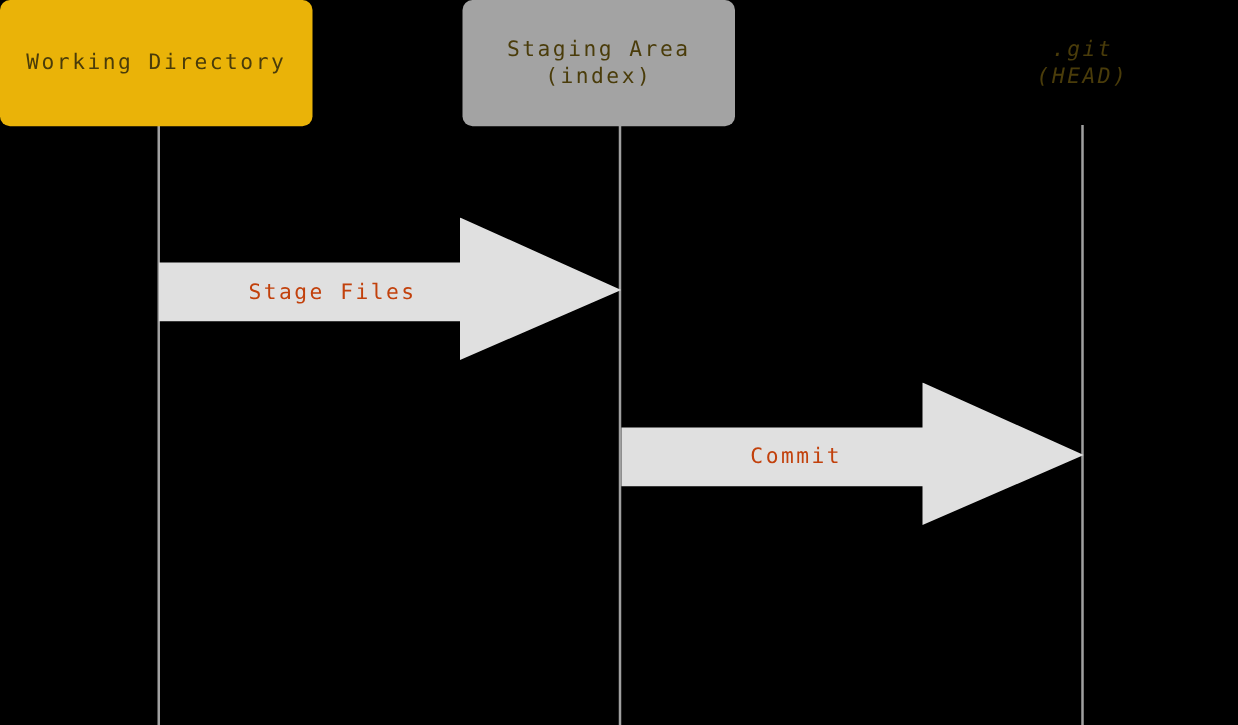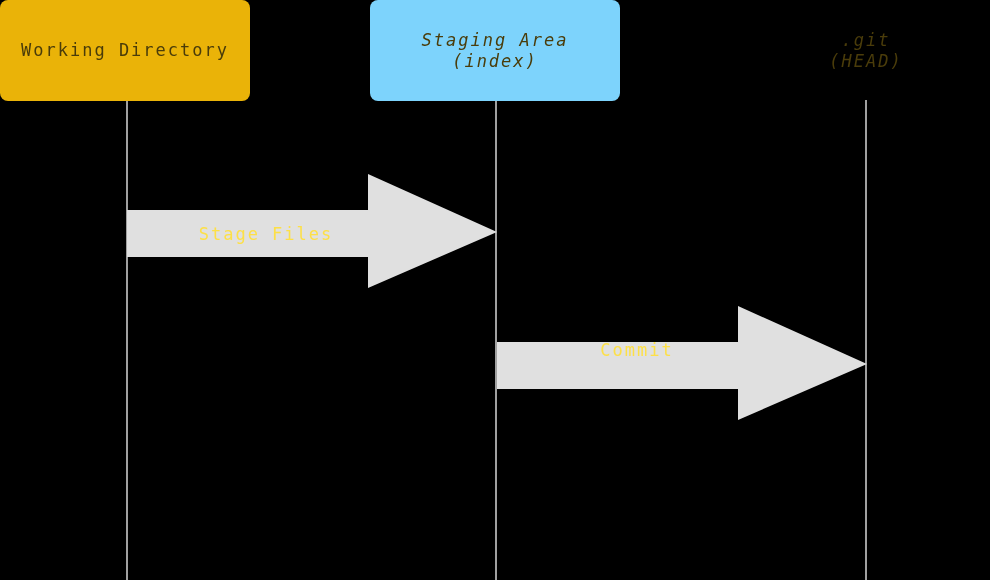--- a/index.html
+++ b/index.html
@@ -41,52 +41,51 @@
     box-sizing: border-box;
   }
   #node-working {
     left: 0px; top: 0px;
     width: 250px; height: 101px;
     background: #eab308;
     font-size: 17px;
   }
   #node-staging {
     left: 370px; top: 0px;
-    width: 250px; height: 101px;
-    background: #7dd3fc;
+    width: 218px; height: 101px;
+    background: #a3a3a3;
     font-size: 17px;
-    font-style: italic;
   }
   #node-git {
     left: 770px; top: 0px;
     width: 192px; height: 101px;
     background: transparent;
     font-size: 17px;
     align-items: flex-start;
     padding-top: 30px;
     font-style: italic;
   }
 
   
   .arrow {
     position: absolute;
   }
   .arrow svg { display: block; }
   .arrow-label {
     position: absolute;
-    color: #fde047;
+    color: #c2410c;
     font-size: 17px;
     letter-spacing: 2.0px;
     white-space: nowrap;
     transform: translate(-50%, -50%);
   }
   #arrow-stage-files { left: 127px; top: 174px; width: 370px; height: 114px; }
   #label-stage-files { left: 266px; top: 234px; }
   #arrow-commit      { left: 497px; top: 306px; width: 370px; height: 114px; }
-  #label-commit      { left: 637px; top: 350px; }
+  #label-commit      { left: 637px; top: 365px; }
 </style>
 </head>
 <body>
 
 <div id="stage">
 
   <div class="lifeline" id="lifeline-working"></div>
   <div class="lifeline" id="lifeline-staging"></div>
   <div class="lifeline" id="lifeline-git"></div>
 

